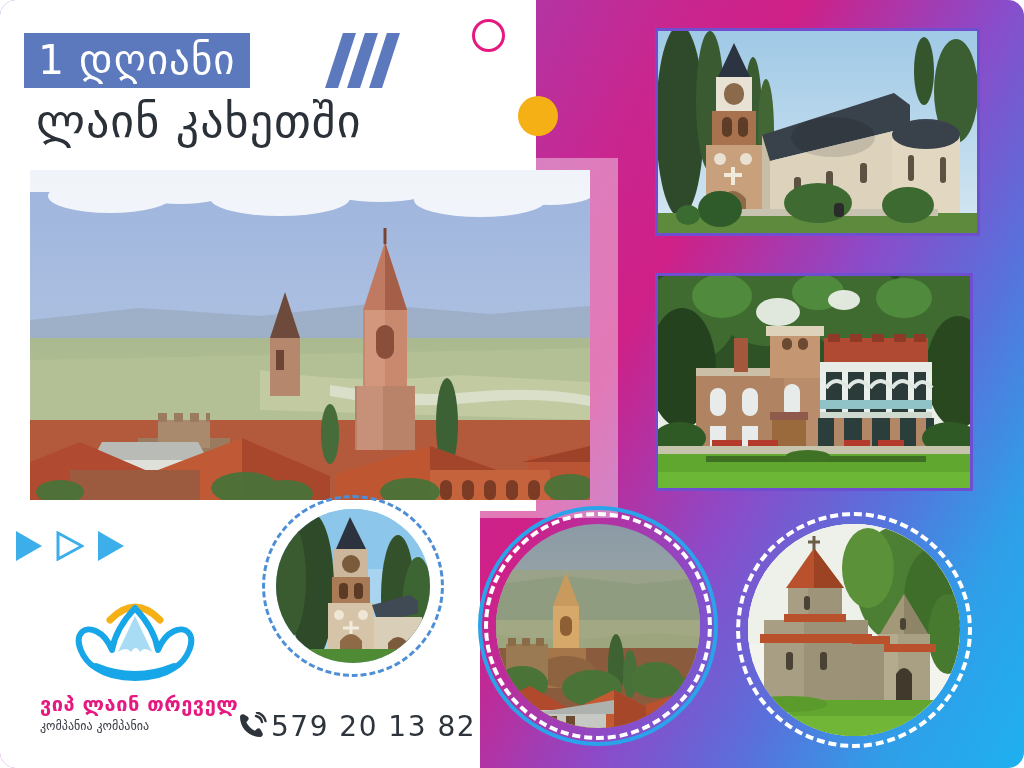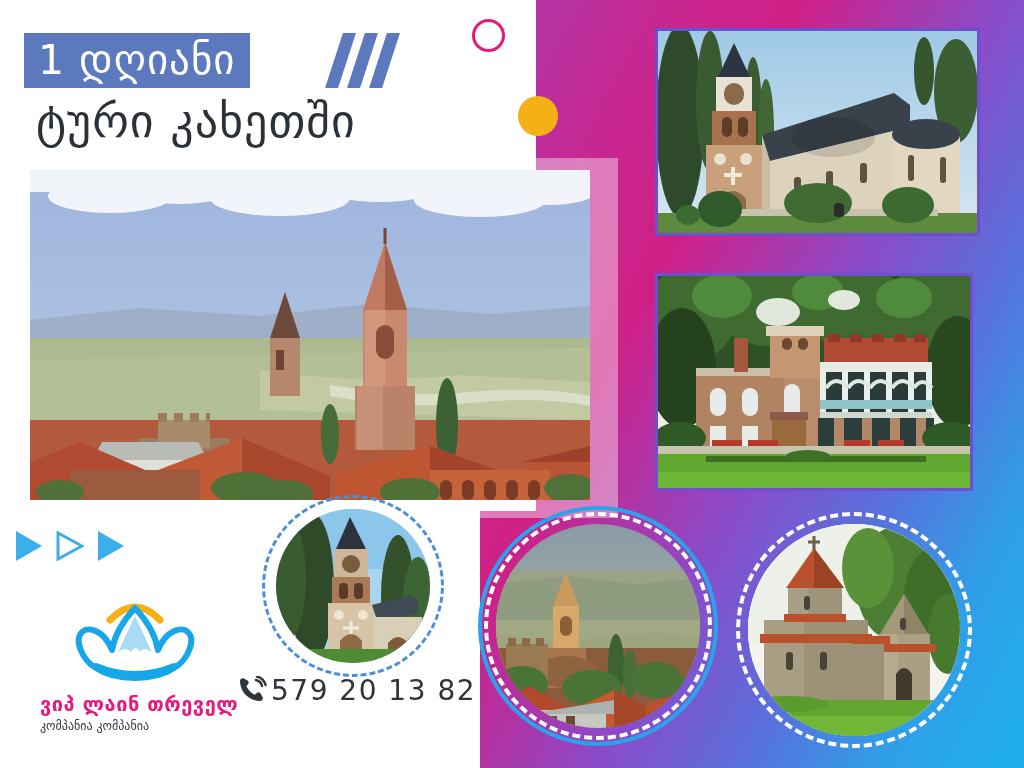--- a/index.html
+++ b/index.html
@@ -7,20 +7,21 @@
     width:1024px; height:768px;
     font-family:"DejaVu Sans", sans-serif;
     overflow:hidden;
   }
   #poster {
     position:relative; width:1024px; height:768px;
     background:linear-gradient(118deg,
        #7b45c4 0%, #8a43c0 14%, #a83bae 32%, #c9268f 48%,
        #cf2087 56%, #8b4bc9 70%, #5a6fdb 80%, #2f9fe8 90%, #1eb0f0 100%);
     overflow:hidden;
+    border-radius:16px;
   }
 
   
   .white-top {
     position:absolute; left:0; top:0; width:536px; height:156px;
     background:#ffffff;
   }
   .white-bottom {
     position:absolute; left:0; top:156px; width:480px; height:612px;
     background:#ffffff;
@@ -144,21 +145,21 @@
   .logo svg { display:block; margin:0 auto; }
   .logo-name {
     margin-top:2px; color:#e5197f; font-size:20px;
     letter-spacing:0.5px; font-weight:bold; white-space:nowrap;
   }
   .logo-sub {
     margin-top:3px; color:#3b4149; font-size:12px; white-space:nowrap;
   }
 
   
-  .contact { position:absolute; left:237px; top:672px; }
+  .contact { position:absolute; left:237px; top:708px; }
   .contact-row { display:flex; align-items:center; height:36px; }
   .contact-row + .contact-row { margin-top:6px; }
   .contact-ico { width:34px; display:flex; align-items:center; }
   .contact-txt {
     color:#2e343b; font-size:28px; letter-spacing:1.5px; white-space:nowrap;
   }
 </style>
 </head>
 <body>
 
@@ -174,21 +175,21 @@
   <div class="dot-yellow"></div>
 
   <div class="stripes">
     <span></span>
       <span></span>
       <span></span>
   </div>
   <div class="banner">
     <span class="banner-text">1 დღიანი</span>
   </div>
-  <div class="headline2">ტური კახეთში</div>
+  <div class="headline2">ლაინ კახეთში</div>
 
   <div class="photo hero">
     <svg width="560" height="330" viewBox="0 0 560 330" preserveAspectRatio="none">
       <defs>
         <linearGradient id="hsky" x1="0" y1="0" x2="0" y2="1">
           <stop offset="0%" stop-color="#9fb4dd"></stop>
           <stop offset="45%" stop-color="#aabfe0"></stop>
           <stop offset="72%" stop-color="#b9c9dd"></stop>
         </linearGradient>
         <linearGradient id="hval" x1="0" y1="0" x2="0" y2="1">

